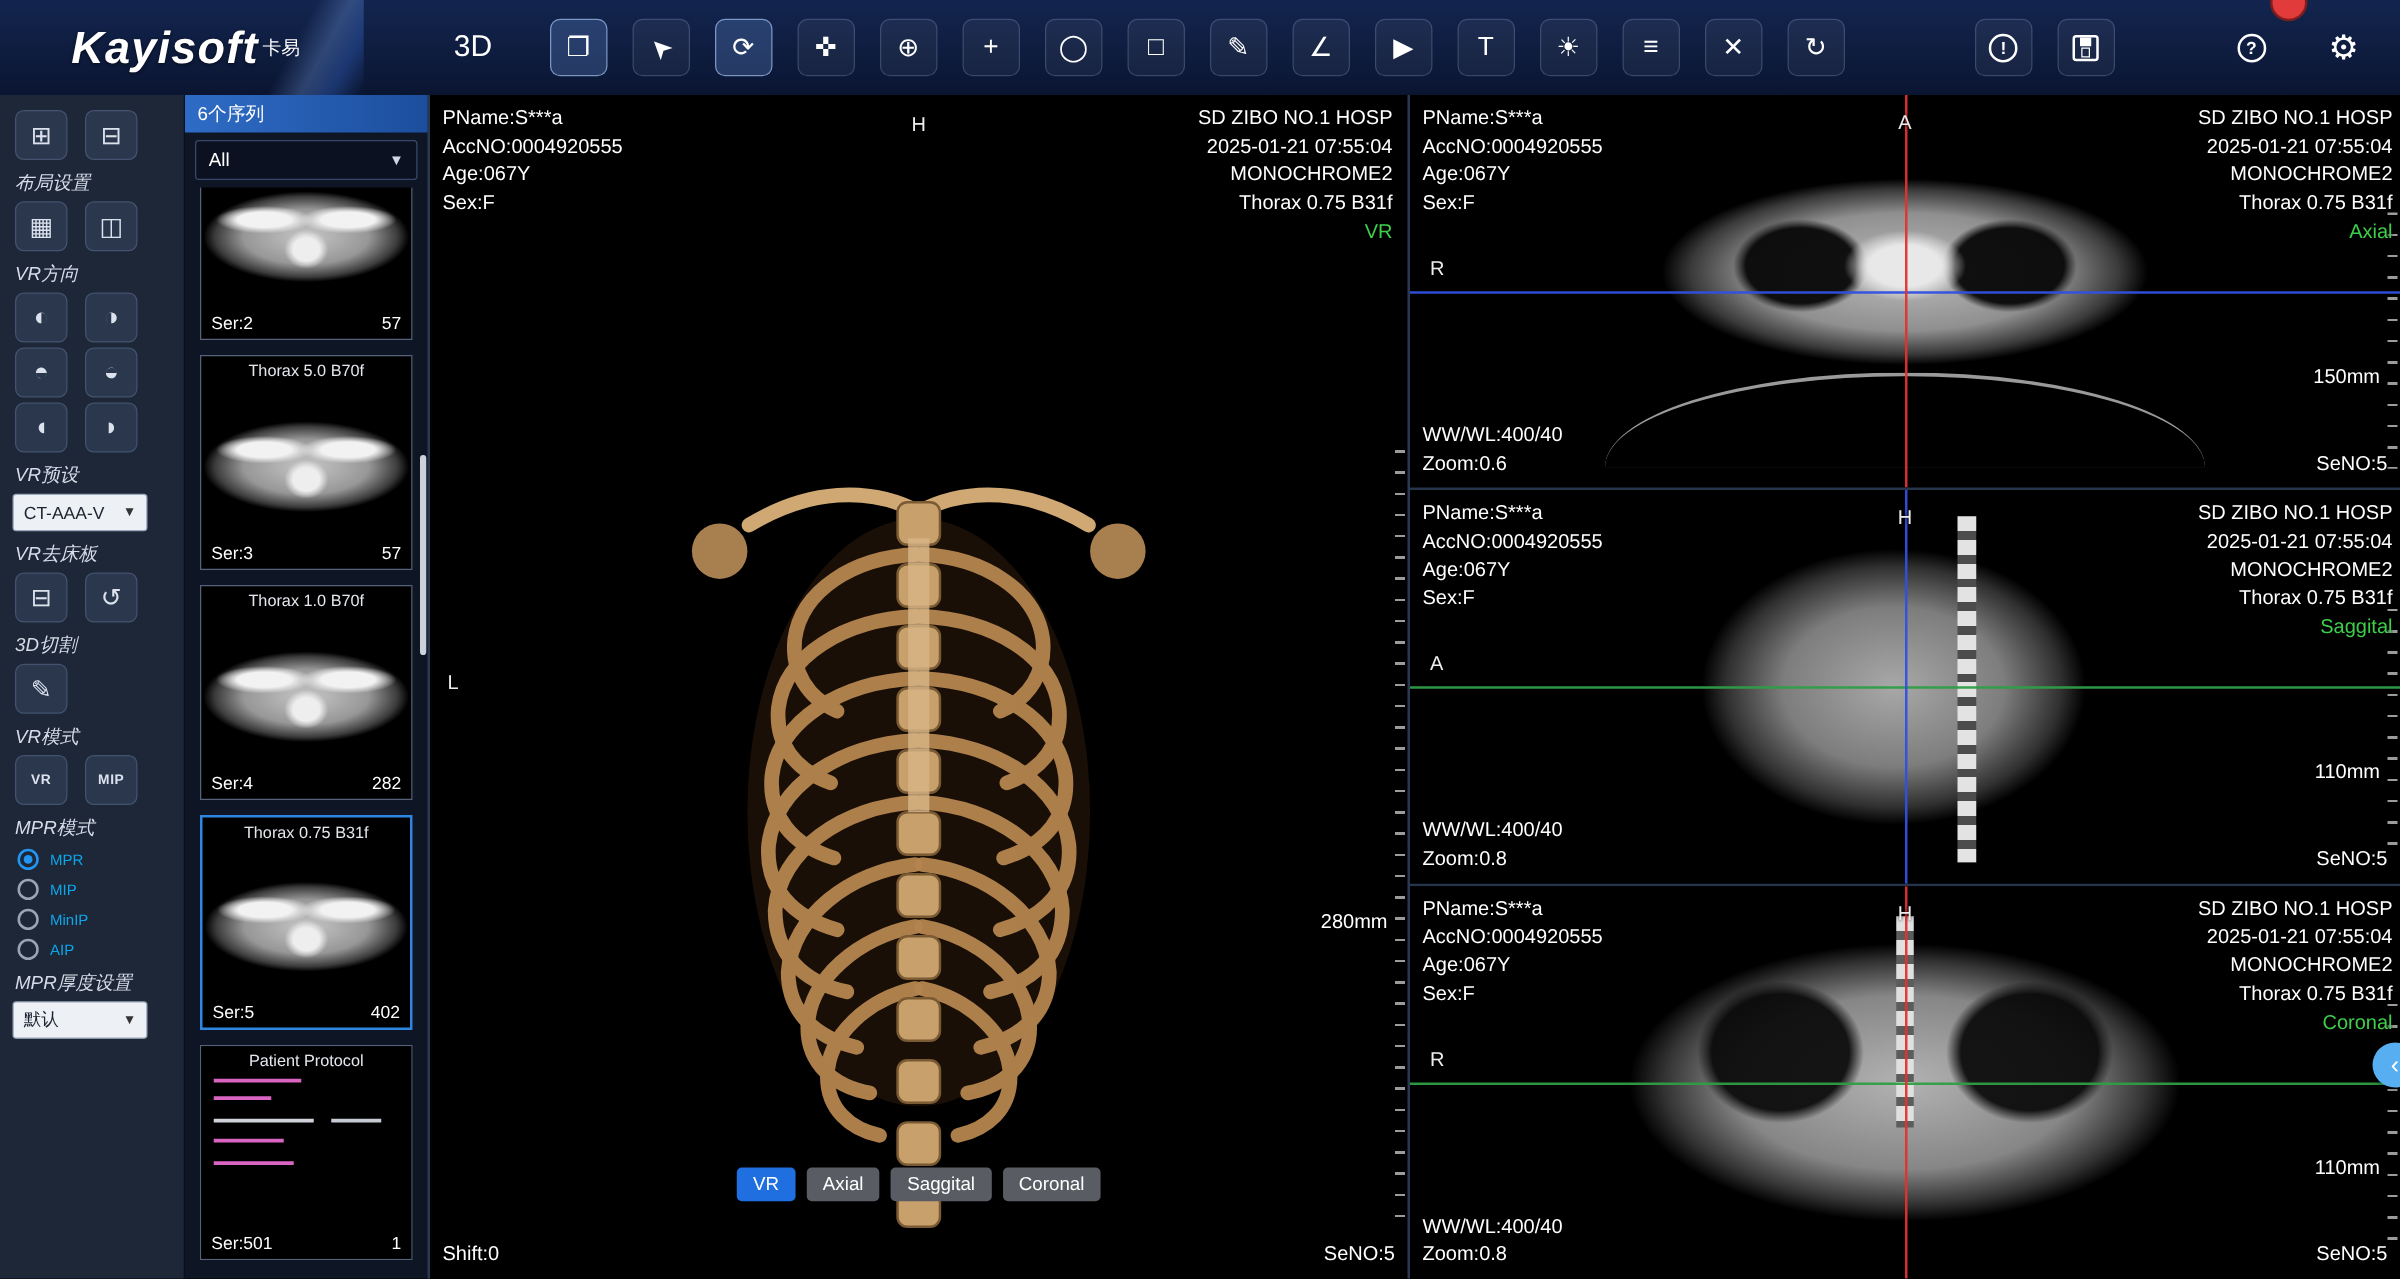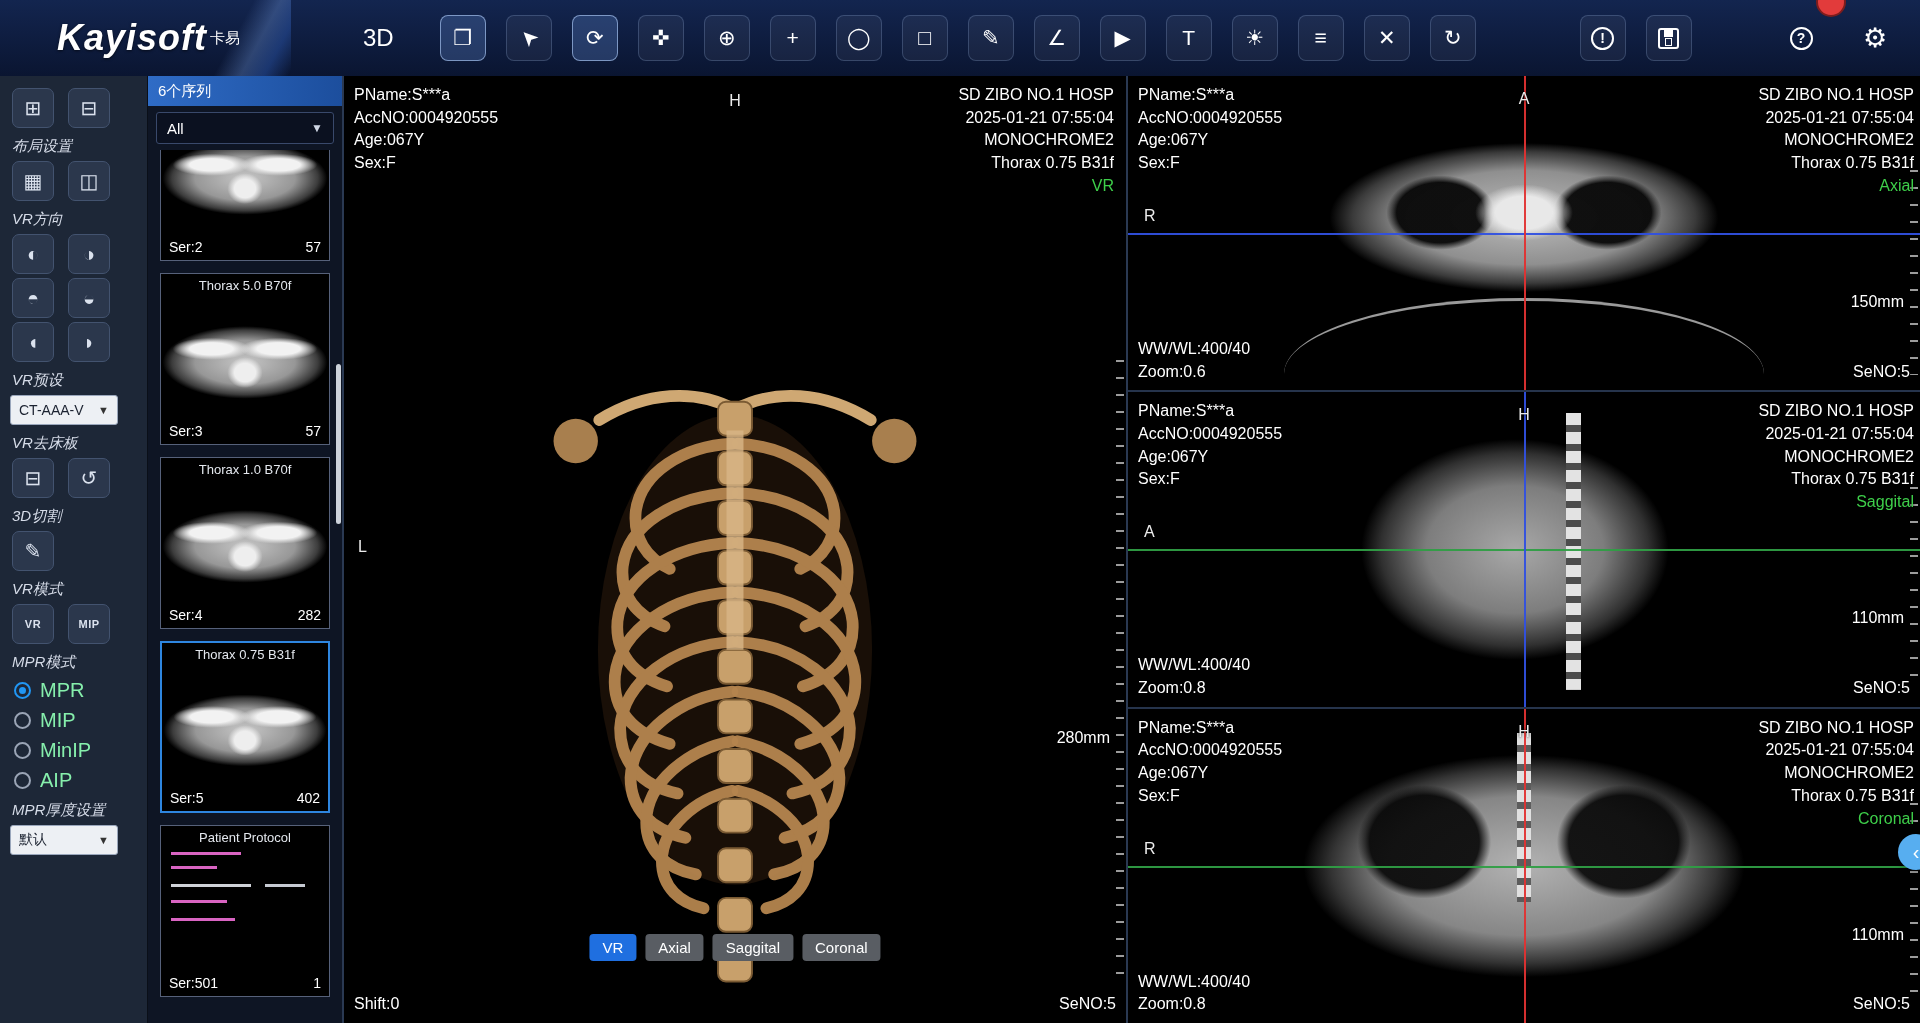--- a/index.html
+++ b/index.html
@@ -52,32 +52,32 @@
   .side-btn.badge { font-size:11px; font-weight:bold; letter-spacing:.5px; }
   .select { background:#edf0f4; color:#1b2230; border:1px solid #9aa7bc; border-radius:3px;
             height:30px; display:flex; align-items:center; justify-content:space-between;
             padding:0 8px; font-size:14px; width:108px; cursor:pointer; }
   .select .chev { font-size:11px; color:#333; }
   .radio-row { display:flex; align-items:center; gap:9px; margin:7px 0 7px 4px; cursor:pointer; }
   .radio { width:17px; height:17px; border-radius:50%; border:2px solid #9aa4b5; position:relative;
            flex:0 0 17px; }
   .radio.sel { border-color:#2196f3; }
   .radio.sel::after { content:""; position:absolute; inset:3px; border-radius:50%; background:#2196f3; }
-  .radio-label { color:#86efac; font-size:20px; }
+  .radio-label { color:#0ea5e9; font-size:12px; }
 
   
   .series-panel { flex:0 0 196px; background:#0e1524; border-right:2px solid #2a3952;
                   display:flex; flex-direction:column; position:relative; }
   .series-header { flex:0 0 30px; background:linear-gradient(90deg,#2f6cc6,#1c4e9d); color:#fff;
                    font-size:15px; display:flex; align-items:center; padding-left:10px; }
   .series-filter { margin:6px 8px; height:32px; background:#0b1120; border:1px solid #39496b;
                    border-radius:3px; color:#fff; font-size:15px; display:flex; align-items:center;
                    justify-content:space-between; padding:0 10px; cursor:pointer; }
   .series-filter .chev { font-size:12px; color:#cfd6e4; }
-  .series-list { flex:1; overflow:hidden; padding:1px 12px; position:relative; }
+  .series-list { flex:1; overflow:hidden; padding:12px 12px; position:relative; }
   .series-item { height:172px; margin:12px 0; background:#000; border:1px solid #56617a;
                  position:relative; cursor:pointer; }
   .series-item.first { margin-top:-62px; }
   .series-item.selected { border:2px solid #2e86e0; }
   .series-title { position:absolute; top:4px; left:0; right:0; text-align:center; color:#e4e8ee;
                   font-size:13px; z-index:2; }
   .series-ser { position:absolute; bottom:5px; left:8px; color:#fff; font-size:14px; z-index:2; }
   .series-count { position:absolute; bottom:5px; right:8px; color:#fff; font-size:14px; z-index:2; }
   .thumb { position:absolute; inset:0; }
   .thumb-ct { background:

